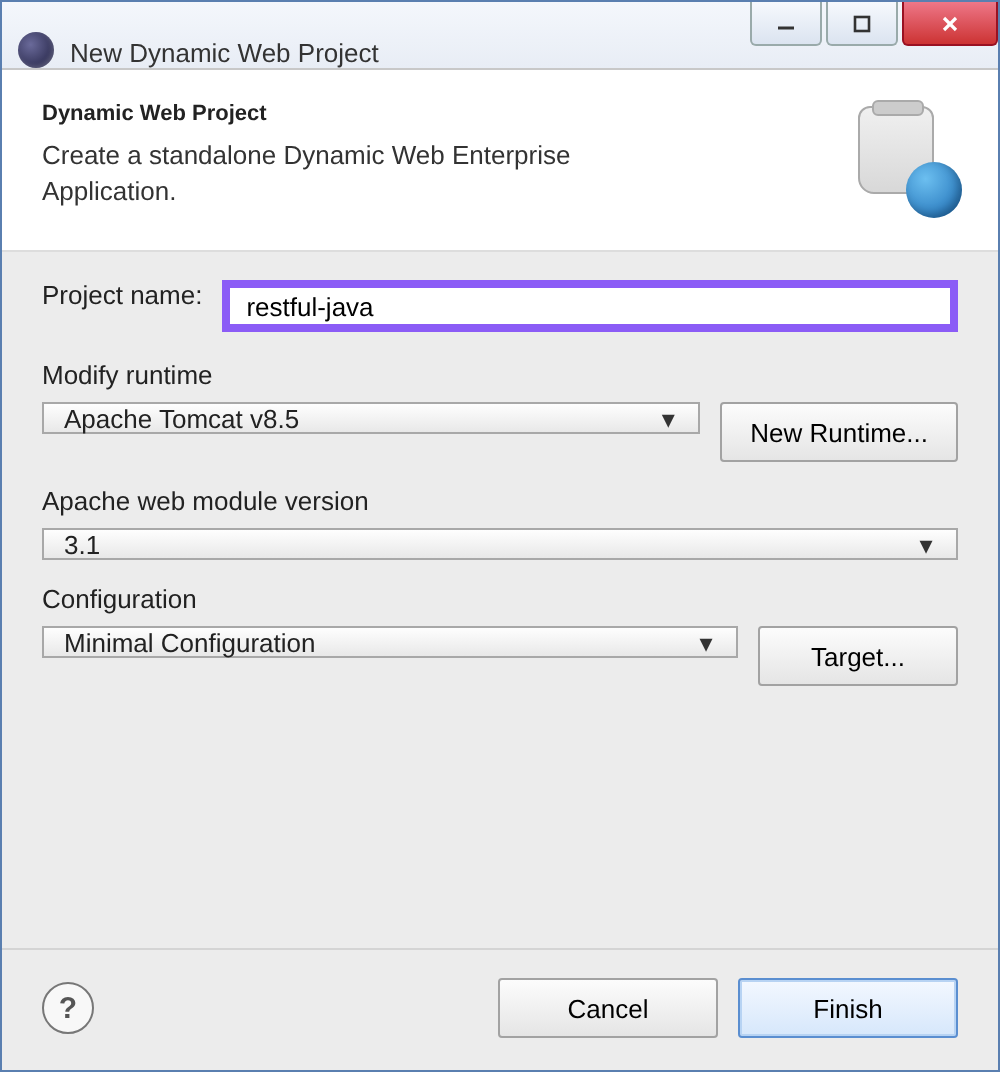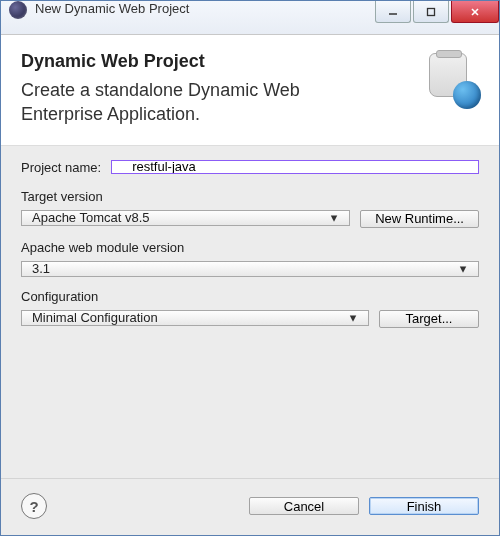--- a/index.html
+++ b/index.html
@@ -17,21 +17,21 @@
     background: #ececec;
     display: flex;
     flex-direction: column;
     box-shadow: 0 0 8px rgba(0,0,0,0.3);
   }
   .titlebar {
     height: 34px;
     background: linear-gradient(to bottom, #f4f7fc, #e8edf5);
     border-bottom: 1px solid #c8c8c8;
     display: flex;
-    align-items: flex-start;
+    align-items: flex-end;
     padding: 0 0 0 8px;
   }
   .titlebar .app-icon {
     width: 18px; height: 18px;
     border-radius: 50%;
     background: radial-gradient(circle at 35% 35%, #6a6a9a, #1a1a3a);
     margin-right: 8px;
     box-shadow: inset -1px -1px 2px rgba(255,255,255,0.2);
   }
   .titlebar .title-text { flex: 1; color: #333; }
@@ -57,22 +57,22 @@
   .winbtn svg { width: 10px; height: 10px; }
 
   .banner {
     background: #fff;
     padding: 16px 20px 18px 20px;
     display: flex;
     align-items: flex-start;
     border-bottom: 1px solid #ddd;
   }
   .banner-text { flex: 1; }
-  .banner-title { font-size: 18px; font-weight: bold; margin-bottom: 6px; }
-  .banner-desc { font-size: 18px; color: #333; line-height: 1.35; max-width: 300px; }
+  .banner-title { font-size: 11px; font-weight: bold; margin-bottom: 6px; }
+  .banner-desc { font-size: 13px; color: #333; line-height: 1.35; max-width: 300px; }
   .banner-icon { width: 56px; height: 56px; position: relative; }
   .jar {
     position: absolute; left: 6px; top: 2px;
     width: 38px; height: 44px;
     background: linear-gradient(to bottom, #f0f0f0, #d8d8d8);
     border: 1px solid #aaa;
     border-radius: 6px 6px 8px 8px;
   }
   .jar::before {
     content: ""; position: absolute; top: -4px; left: 6px;
@@ -85,45 +85,45 @@
     border-radius: 50%;
     background: radial-gradient(circle at 35% 30%, #6cbff0, #1767b0);
     box-shadow: inset -2px -2px 4px rgba(0,0,0,0.25);
   }
 
   .content { flex: 1; padding: 14px 20px 10px 20px; background: #ececec; }
 
   .row { display: flex; margin-bottom: 14px; }
   .label { margin-right: 10px; }
   input.text {
-    flex: 1; height: 14px;
-    border: 1px solid #8b5cf6;
+    flex: 1; height: 26px;
+    border: 4px solid #8b5cf6;
     background: #fff;
-    padding: 0 20px;
+    padding: 0 8px;
     font: inherit;
   }
 
   .group { margin-bottom: 12px; }
   .group-label { margin-bottom: 6px; }
   .group-row { display: flex; gap: 10px; align-items: stretch; }
 
   .combo {
     flex: 1;
     height: 16px;
     border: 1px solid #a8a8a8;
     background: linear-gradient(to bottom, #fefefe, #e8e8e8);
     display: flex; align-items: center;
     padding: 0 6px 0 10px;
     cursor: pointer;
   }
   .combo .combo-text { flex: 1; }
   .combo .chev { width: 18px; text-align: center; color: #333; }
 
   .btn {
-    height: 18px;
+    height: 30px;
     border: 1px solid #a2a2a2;
     background: linear-gradient(to bottom, #fcfcfc, #e5e5e5);
     padding: 0 14px;
     font: inherit;
     cursor: pointer;
     border-radius: 2px;
     min-width: 100px;
   }
 
   .footer {
@@ -191,21 +191,21 @@
   </div>
 
   <div class="content">
 
     <div class="row">
       <span class="label">Project name:</span>
       <input class="text" type="text" value="restful-java" style="">
     </div>
 
     <div class="group">
-      <div class="group-label">Target version</div>
+      <div class="group-label">Modify runtime</div>
       <div class="group-row">
         <div class="combo">
           <span class="combo-text">Apache Tomcat v8.5</span>
           <span class="chev">▾</span>
         </div>
         <button class="btn">New Runtime...</button>
       </div>
     </div>
 
     <div class="group">

